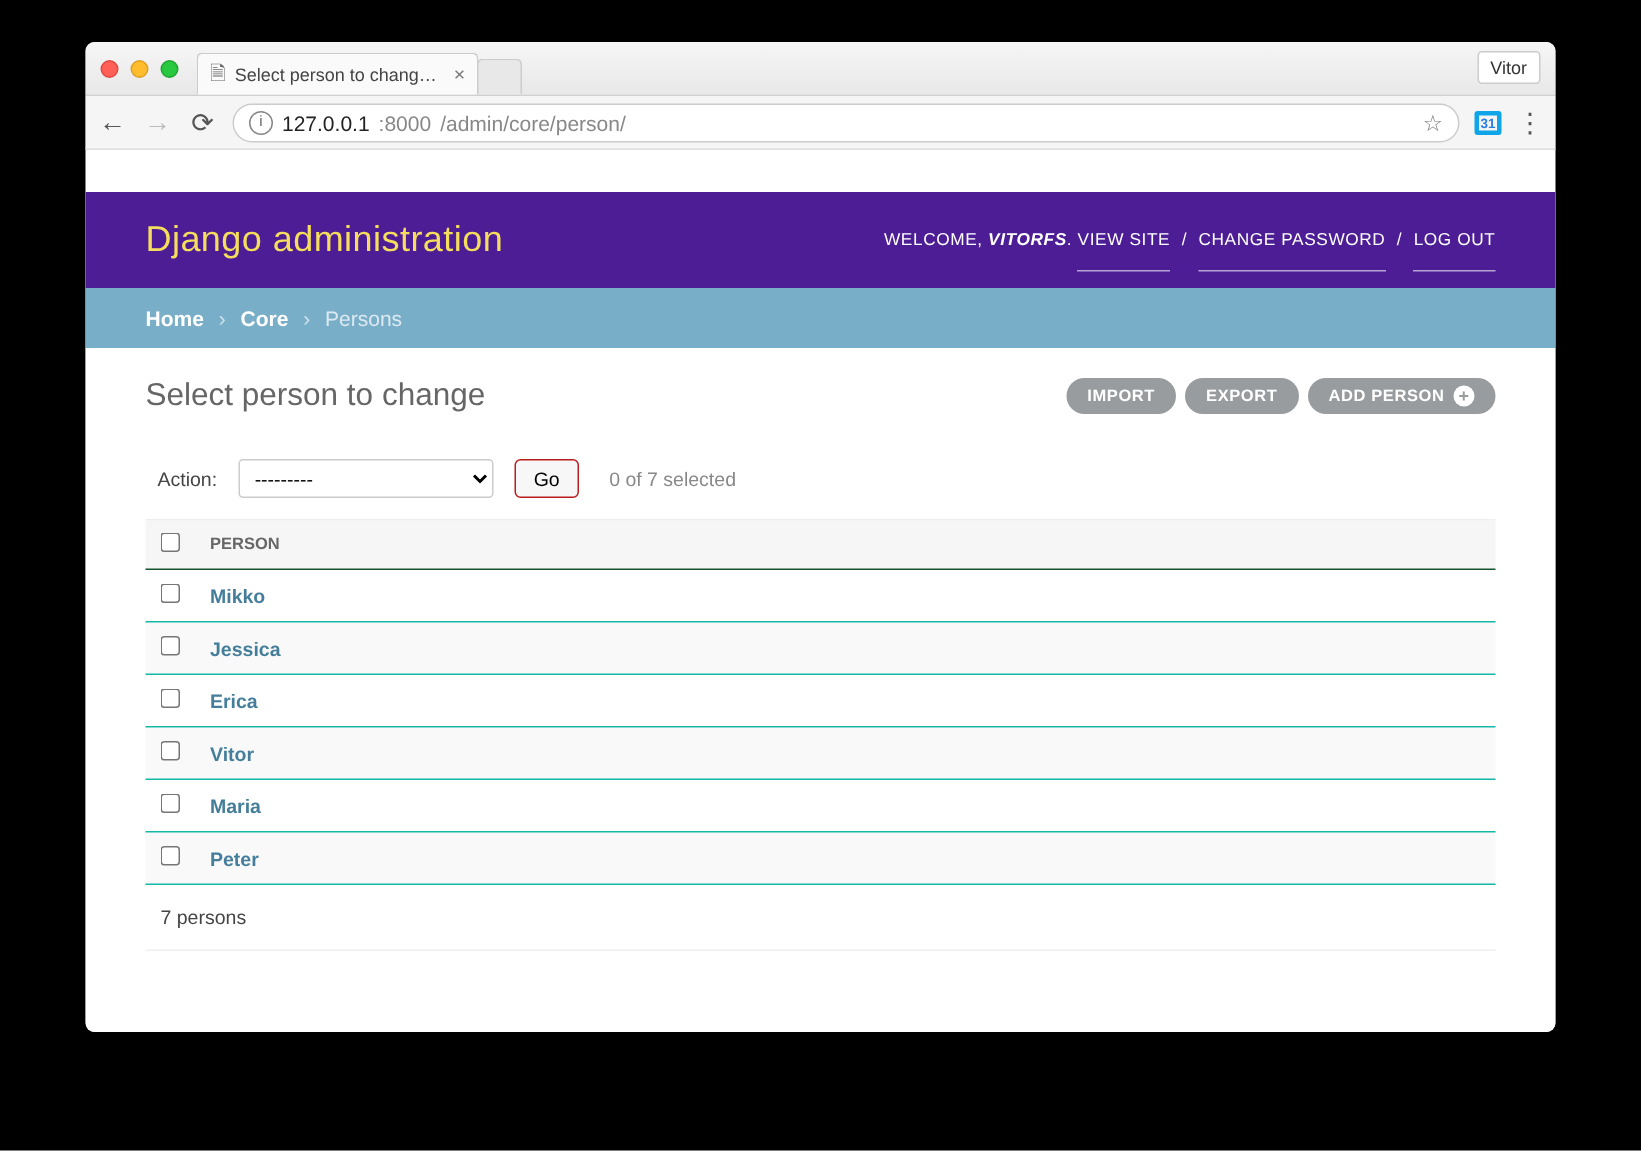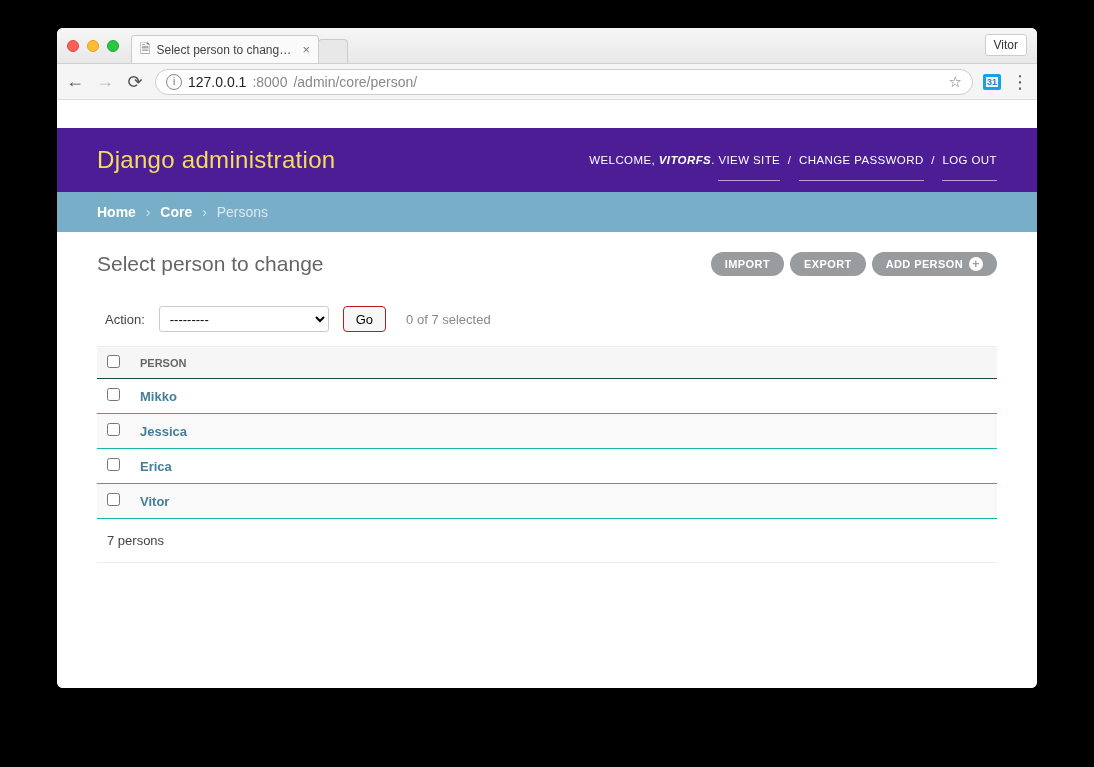--- a/index.html
+++ b/index.html
@@ -281,18 +281,26 @@
             <td><a class="obj">Jessica</a></td>
           </tr>
           <tr>
             <td><input type="checkbox" style=""></td>
             <td><a class="obj">Erica</a></td>
           </tr>
           <tr>
             <td><input type="checkbox" style=""></td>
             <td><a class="obj">Vitor</a></td>
           </tr>
+          <tr>
+            <td><input type="checkbox" style=""></td>
+            <td><a class="obj">Maria</a></td>
+          </tr>
+          <tr>
+            <td><input type="checkbox" style=""></td>
+            <td><a class="obj">Peter</a></td>
+          </tr>
         </tbody>
     </table>
 
     <div class="paginator">7 persons</div>
   </div>
 </div>
 
 </body></html>

